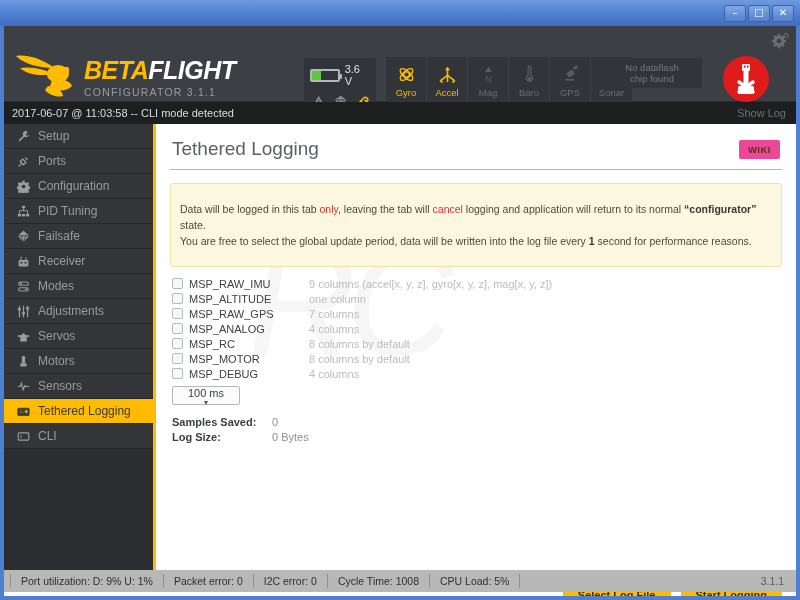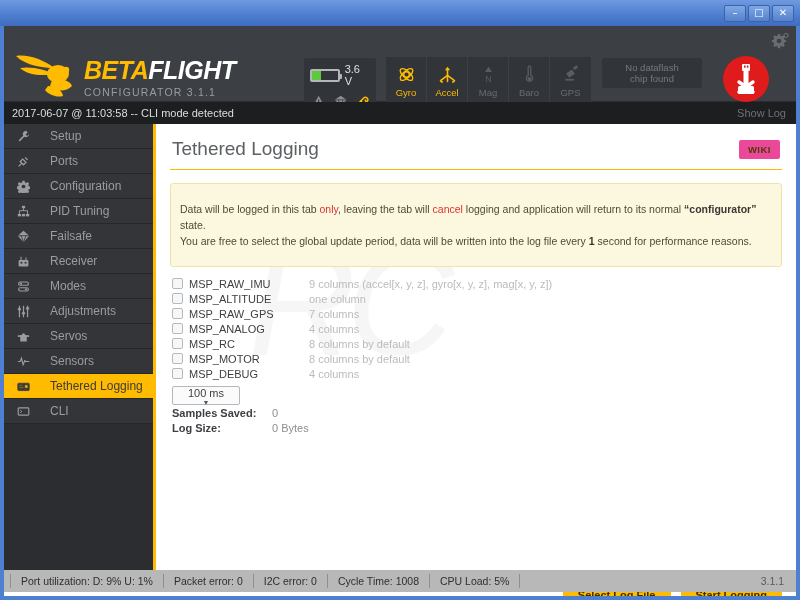--- a/index.html
+++ b/index.html
@@ -128,21 +128,20 @@
   #body { display: flex; height: 450px; width: 792px; background: #ffffff; }
 
   
   #sidebar { width: 152px; background: #2b2d30; border-right: 3px solid #ffbb00; }
   .navitem {
     height: 25px; display: flex; align-items: center;
     padding-left: 12px;
     border-bottom: 1px solid #242629;
     color: #9a9d9f; font-size: 12px;
     background: #333538;
-    gap: 12px;
   }
   .navitem .nic { width: 15px; margin-right: 7px; display: flex; align-items: center; justify-content: center; }
   .navitem .nic svg { width: 13px; height: 13px; }
   .navitem.active { background: #ffbb00; color: #3b3b3b; }
   .navitem.active .nic svg { fill: #3b3b3b; stroke: #3b3b3b; }
 
   
   #content { flex: 1; position: relative; background: #ffffff; padding: 0 14px; }
   #watermark {
     position: absolute; left: 92px; top: 104px;
@@ -189,21 +188,21 @@
     margin-top: 5px; margin-left: 2px;
     width: 68px; height: 19px;
     border: 1px solid #b6b9bc; border-radius: 2px;
     background: #fbfbfb;
     display: flex; align-items: center; justify-content: space-between;
     padding: 0 5px; font-size: 11px; color: #3c3f43;
     position: relative; z-index: 2; flex-direction: column;
   }
   .caret { font-size: 7px; color: #55585b; }
 
-  #stats { margin-top: 2px; position: relative; z-index: 2; }
+  #stats { margin-top: 11px; position: relative; z-index: 2; }
   .statrow { display: flex; height: 15px; font-size: 11px; }
   .statlab { width: 100px; color: #3c3f43; font-weight: bold; margin-left: 2px; }
   .statval { color: #8c8f92; }
 
   
   #footer {
     height: 40px; width: 792px;
     background: #ffffff; border-top: 1px solid #dfe1e3;
     display: flex; align-items: center; justify-content: flex-end;
     padding-right: 14px;
@@ -326,20 +325,30 @@
         <div class="sensor">
           <svg viewBox="0 0 24 24">
             <g fill="#5a5d60">
               <rect x="8" y="8" width="8" height="6" transform="rotate(-35 12 11)"></rect>
               <rect x="15" y="3" width="5" height="3" transform="rotate(-35 17 4)"></rect>
               <path d="M6 17 h10 v2 H6z"></path>
             </g>
           </svg>
           <div class="slab soff">GPS</div>
         </div>
+        <div class="sensor">
+          <svg viewBox="0 0 24 24">
+            <g fill="none" stroke="#5a5d60" stroke-width="1.5">
+              <path d="M5 9 a9 7 0 0 1 14 0"></path>
+                <path d="M7.5 13 a6 4.5 0 0 1 9 0"></path>
+            </g>
+            <circle cx="12" cy="17" r="1.8" fill="#5a5d60"></circle>
+          </svg>
+          <div class="slab soff">Sonar</div>
+        </div>
       </div>
 
       <div id="dataflash">
         <div>No dataflash</div>
         <div>chip found</div>
       </div>
 
       <div id="expert">
         <div id="toggle"></div>
         <span id="expert-lab">Enable Expert Mode</span>
@@ -468,20 +477,29 @@
               <svg viewBox="0 0 16 16">
                 <path d="M4 6 h8 v8 h-8z M6 6 a2 2 0 0 1 4 0" fill="#9a9d9f"></path>
                 <rect x="1" y="6.5" width="14" height="2" fill="#9a9d9f"></rect>
               </svg>
             </span>
           <span>Servos</span>
         </div>
         <div class="navitem">
           <span class="nic">
               <svg viewBox="0 0 16 16">
+                <path d="M6 3 a2 2 0 0 1 4 0 v7 h-4z" fill="#9a9d9f"></path>
+                <rect x="4" y="10" width="8" height="4" rx="1" fill="#9a9d9f"></rect>
+              </svg>
+            </span>
+          <span>Motors</span>
+        </div>
+        <div class="navitem">
+          <span class="nic">
+              <svg viewBox="0 0 16 16">
                 <path d="M1 8 h3 l1.5-4 2 8 2-5 1.5 1 h4" stroke="#9a9d9f" stroke-width="1.4" fill="none"></path>
               </svg>
             </span>
           <span>Sensors</span>
         </div>
         <div class="navitem active">
           <span class="nic">
               <svg viewBox="0 0 16 16">
                 <rect x="1" y="4" width="14" height="9" rx="1" fill="#3b3b3b"></rect>
                 <g fill="#ffbb00">

